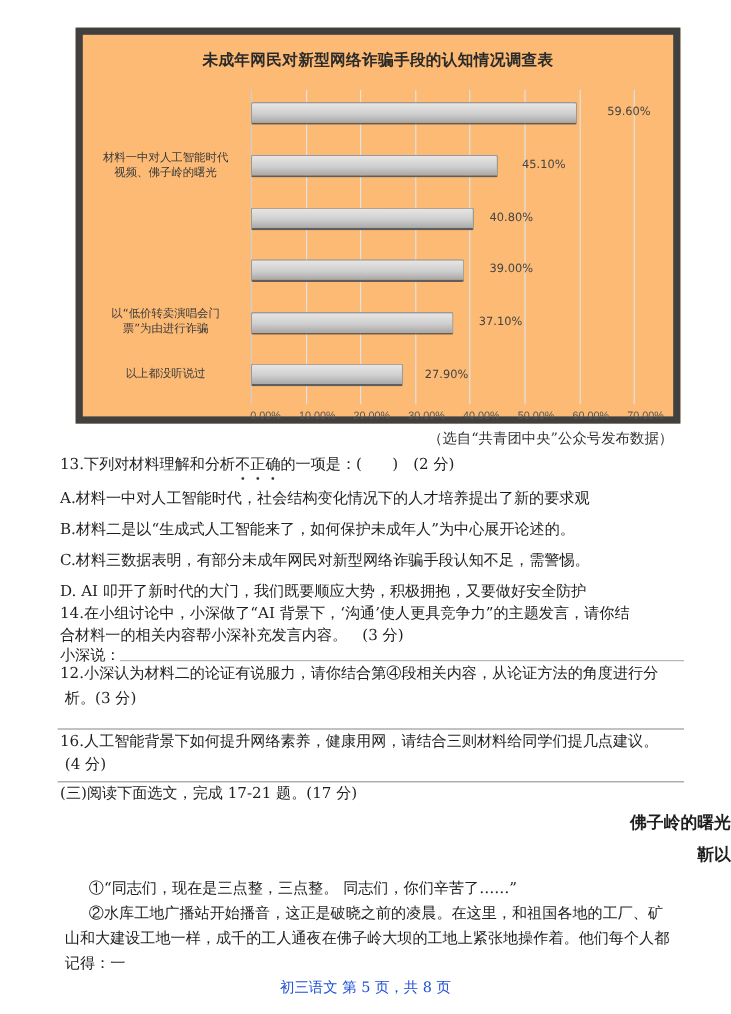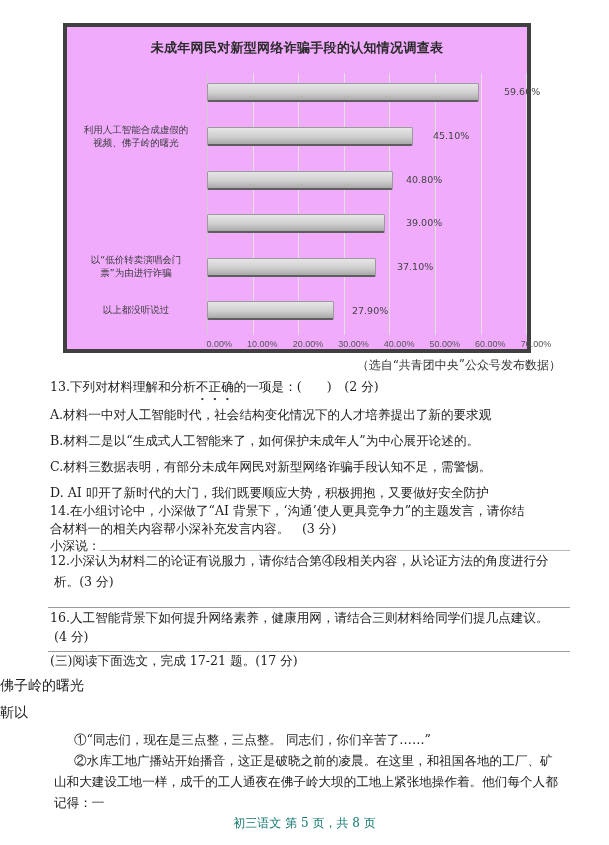--- a/index.html
+++ b/index.html
@@ -1,22 +1,22 @@
 <!DOCTYPE html>
 <html><head>
 <meta charset="utf-8">
 <style>
   html, body { margin:0; padding:0; }
   body {
     width:609px; height:845px; background:#ffffff; position:relative; overflow:hidden;
     font-family:"DejaVu Serif","Liberation Serif",serif; color:#1e1e1e;
   }
   .chart-frame {
-    position:absolute; left:63px; top:23px; width:468px; height:330px;
-    border:4px solid #404040; background:#f0abfc; box-sizing:border-box;
+    position:absolute; left:63px; top:23px; width:504px; height:330px;
+    border:6px solid #404040; background:#fdba74; box-sizing:border-box;
   }
   .chart-title {
     position:absolute; left:0; right:0; top:12px; text-align:center;
     font-family:"DejaVu Sans","Liberation Sans",sans-serif; font-size:13px; font-weight:bold; color:#2a2a2a;
     letter-spacing:0.3px;
   }
   .gridline { position:absolute; top:46px; height:262px; width:1px; background:#e2e2e2; }
   .cat-label {
     position:absolute; left:6px; width:126px; text-align:center;
     font-family:"DejaVu Sans","Liberation Sans",sans-serif; font-size:9.5px; line-height:12.5px; color:#3a3a3a;
@@ -38,40 +38,40 @@
   }
   .line {
     position:absolute; left:50px; font-size:12.6px; line-height:18px; color:#1e1e1e; white-space:nowrap;
   }
   .emph { position:relative; }
   .emph::after {
     content:"\2022"; position:absolute; left:50%; top:12px; transform:translateX(-50%);
     font-size:8px; color:#333;
   }
   .hr { position:absolute; height:1px; background:#9b9b9b; }
-  .center { position:absolute; left:0; right:0; text-align:left; font-size:14px; }
-  .footer { position:absolute; left:0; right:0; top:815px; text-align:center; font-size:12px; color:#0f766e; }
+  .center { position:absolute; left:0; right:0; text-align:right; font-size:14px;font-weight:bold; }
+  .footer { position:absolute; left:0; right:0; top:815px; text-align:center; font-size:12px; color:#1d4ed8; }
 </style>
 </head>
 <body>
 
 <div class="chart-frame">
   <div class="chart-title">未成年网民对新型网络诈骗手段的认知情况调查表</div>
 
   <div class="gridline" style="left:140px;background:#cfcfcf"></div>
   <div class="gridline" style="left:185.6px"></div>
   <div class="gridline" style="left:231.2px"></div>
   <div class="gridline" style="left:276.8px"></div>
   <div class="gridline" style="left:322.4px"></div>
   <div class="gridline" style="left:368px"></div>
   <div class="gridline" style="left:413.6px"></div>
   <div class="gridline" style="left:459.2px"></div>
 
   <div class="cat-label" style="top:97px">
-    <div>利用人工智能合成虚假的</div>
+    <div>材料一中对人工智能时代</div>
     <div>视频、佛子岭的曙光</div>
   </div>
   <div class="cat-label" style="top:227px">
     <div>以“低价转卖演唱会门</div>
     <div>票”为由进行诈骗</div>
   </div>
   <div class="cat-label" style="top:277px">
     <div>以上都没听说过</div>
   </div>
 

